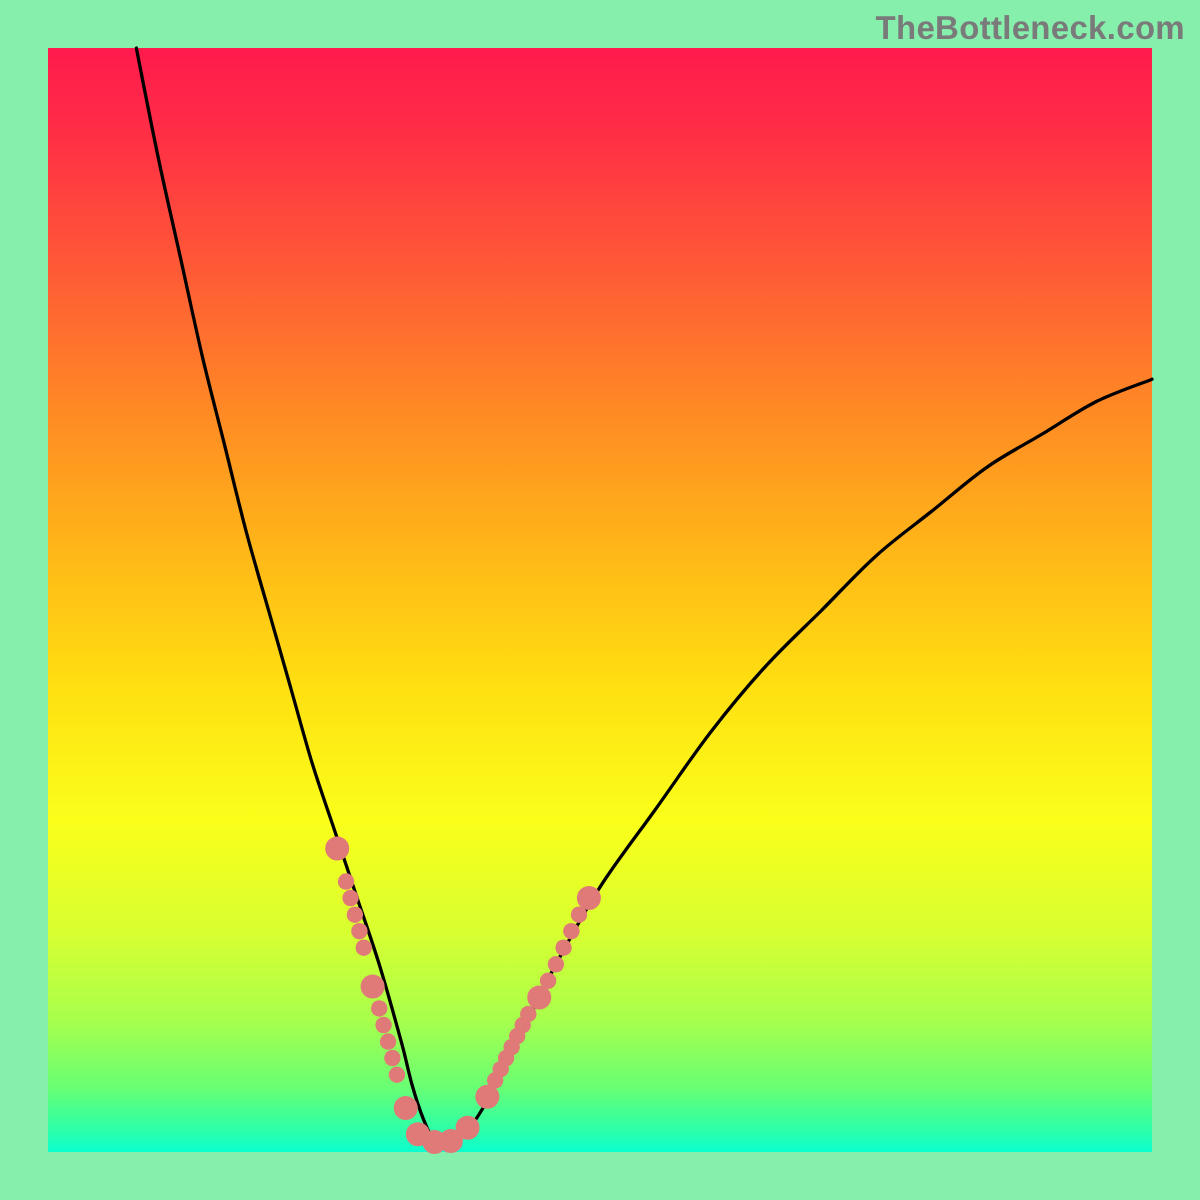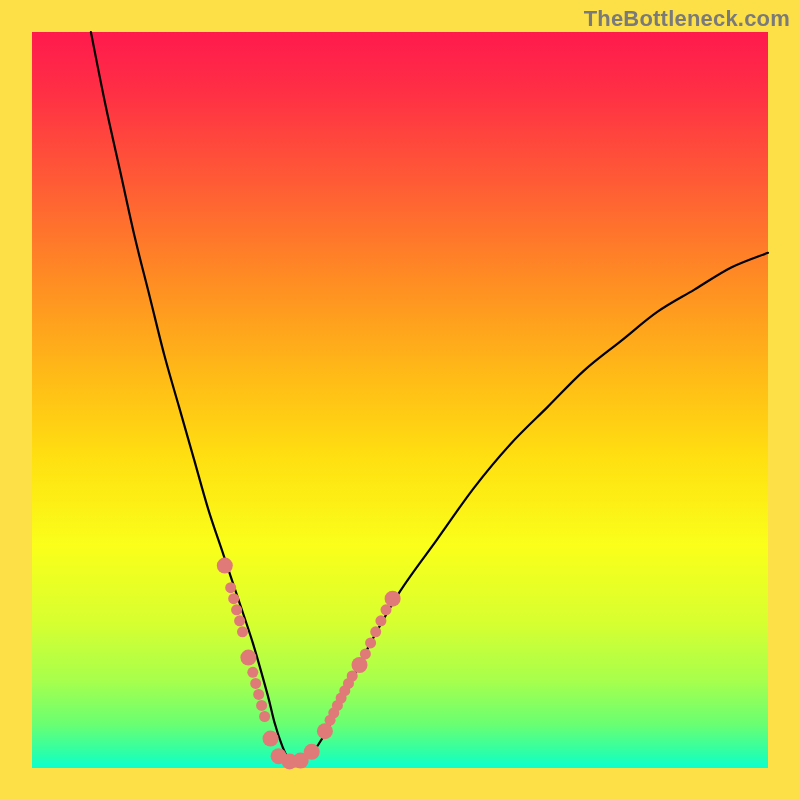--- a/index.html
+++ b/index.html
@@ -10,21 +10,21 @@
     background: #000;
     overflow: hidden;
     font-family: Arial, Helvetica, sans-serif;
   }
   .frame {
     position: absolute;
     top: 0;
     left: 0;
     width: 800px;
     height: 800px;
-    background: #fde047;
+    background: #86efac;
   }
   .plot-area {
     position: absolute;
     top: 32px;
     left: 32px;
     width: 736px;
     height: 736px;
     
     background: linear-gradient(
       to bottom,

